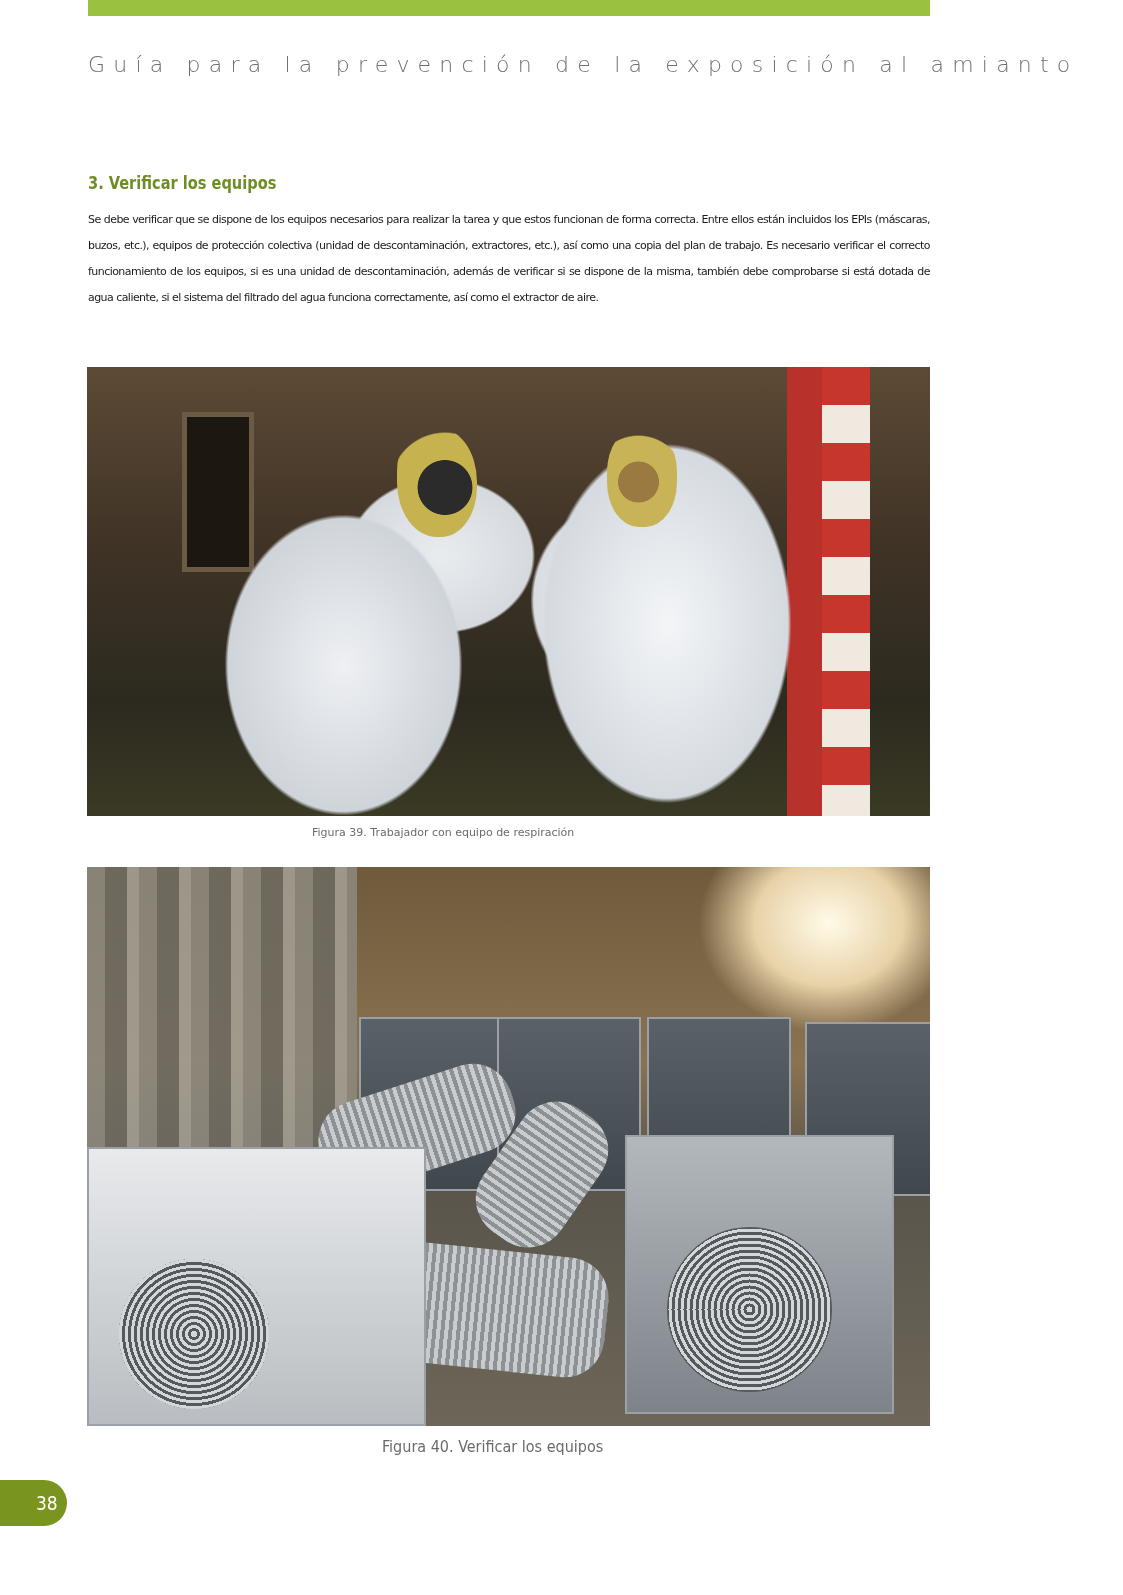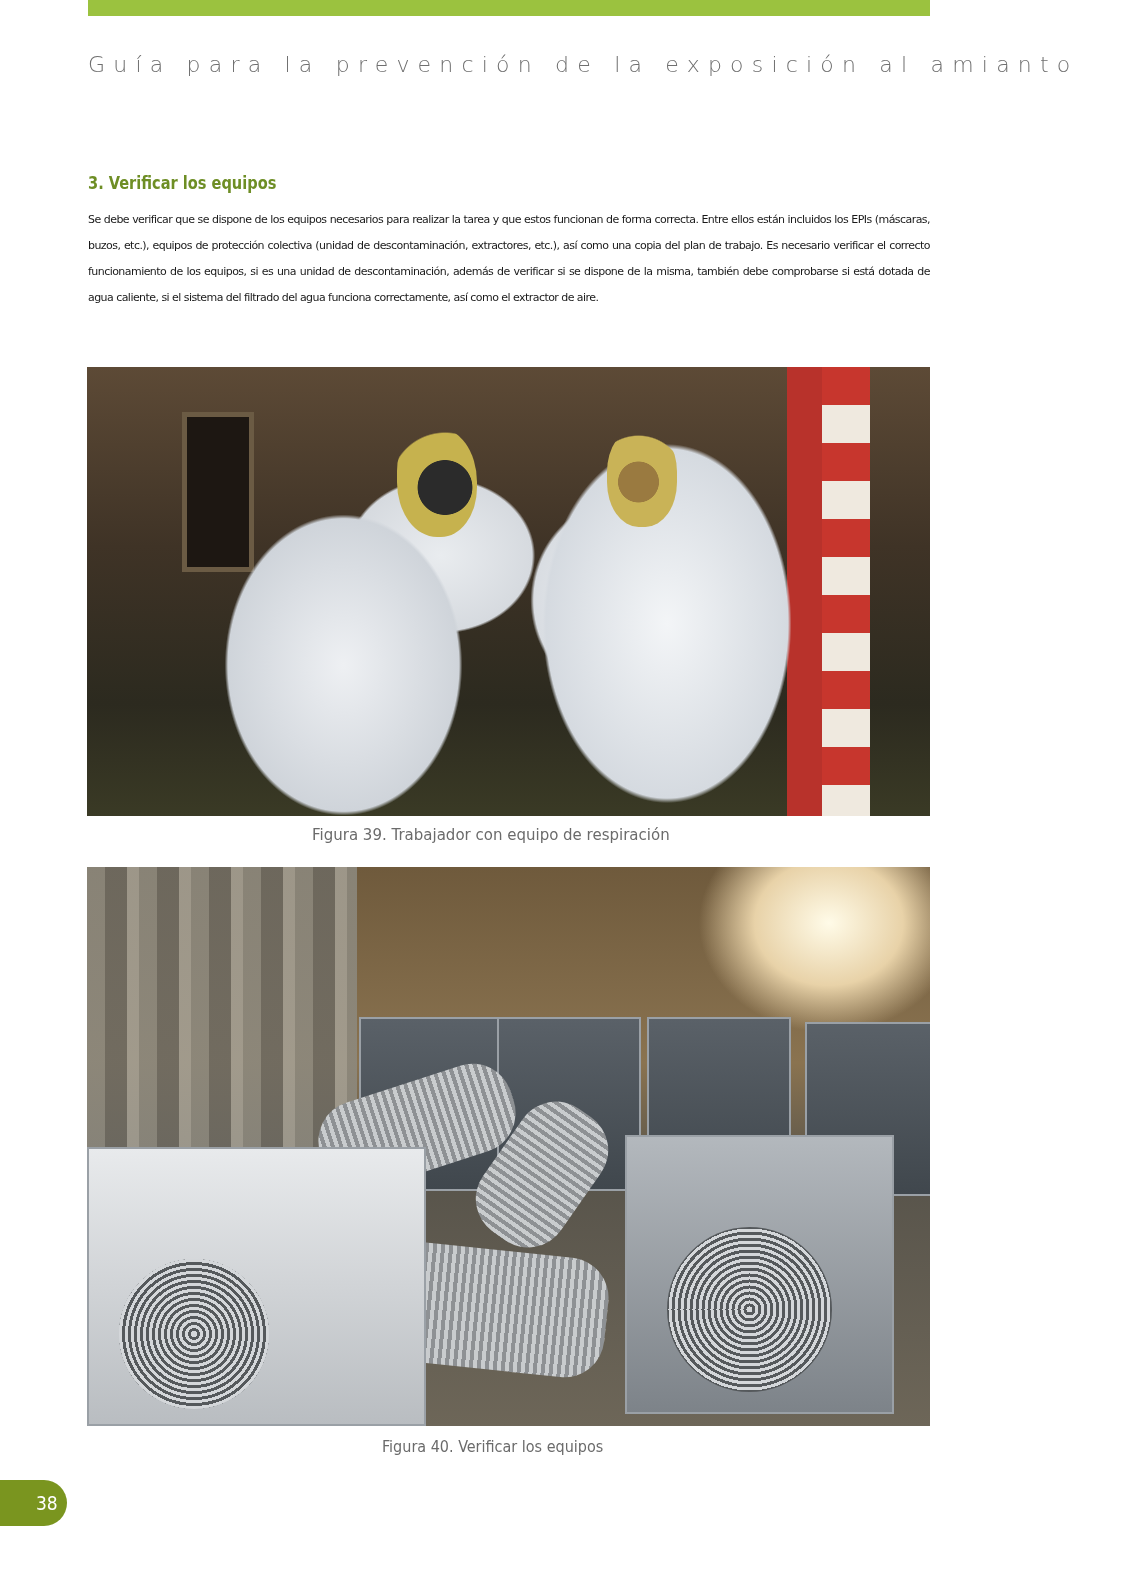--- a/index.html
+++ b/index.html
@@ -21,21 +21,21 @@
   .fig39 .person2 { position:absolute; left:400px; top:20px; width:360px; height:430px; background:radial-gradient(ellipse 48% 58% at 50% 55%, #f3f5f7 0%, #d5dae0 70%, transparent 72%); }
   .fig39 .mask1 { position:absolute; left:310px; top:60px; width:80px; height:110px; border-radius:40% 50% 45% 50%; background:radial-gradient(circle at 60% 55%, #2b2b2b 0 35%, #c6b24e 36% 70%, transparent 72%); }
   .fig39 .mask2 { position:absolute; left:520px; top:60px; width:70px; height:100px; border-radius:45%; background:radial-gradient(circle at 45% 55%, #9a7a40 0 30%, #c9b357 31% 68%, transparent 70%); }
   .fig40 { top:867px; height:559px; background:
       radial-gradient(ellipse 22% 28% at 88% 10%, #fffbe8 0%, #e8d2a8 40%, transparent 70%),
       linear-gradient(180deg, #6f5a3c 0%, #8a7350 35%, #58544b 55%, #6d6658 100%); }
   .fig40 .wall-left { position:absolute; left:0; top:0; width:270px; height:559px; background:repeating-linear-gradient(90deg,#8d8a80 0 18px,#6d6a62 18px 40px,#a5a196 40px 52px); opacity:0.85; }
   .unit { position:absolute; background:linear-gradient(180deg,#5a6168,#40474d); border:2px solid #9aa0a6; }
   .unit .fan { position:absolute; border-radius:50%; background:repeating-radial-gradient(circle,#d4d7da 0 3px,#55595c 3px 6px); }
   .duct { position:absolute; background:repeating-linear-gradient(90deg,#c9ccce 0 4px,#8e9194 4px 8px); border-radius:40px; }
-  .caption { position:absolute; font-family:"DejaVu Sans", sans-serif; font-size:15px; color:#6b6b6b; white-space:nowrap; }
+  .caption { position:absolute; font-family:"DejaVu Sans", sans-serif; font-size:11px; color:#6b6b6b; white-space:nowrap; }
   .cap39 { left:312px; top:826px; }
   .cap40 { left:382px; top:1437px; font-family:"DejaVu Sans Condensed","DejaVu Sans", sans-serif; font-size:16px;text-align:right; }
   .page-tab { position:absolute; left:0; top:1480px; width:67px; height:46px; background:#7a951f; border-radius:0 23px 23px 0; }
   .page-num { position:absolute; left:36px; top:1492px; font-family:"DejaVu Sans Condensed","DejaVu Sans", sans-serif; font-size:19px; color:#ffffff; }
 </style>
 </head>
 <body>
 
 <div class="topbar"></div>
 <div class="running-head">Guía para la prevención de la exposición al amianto</div>

